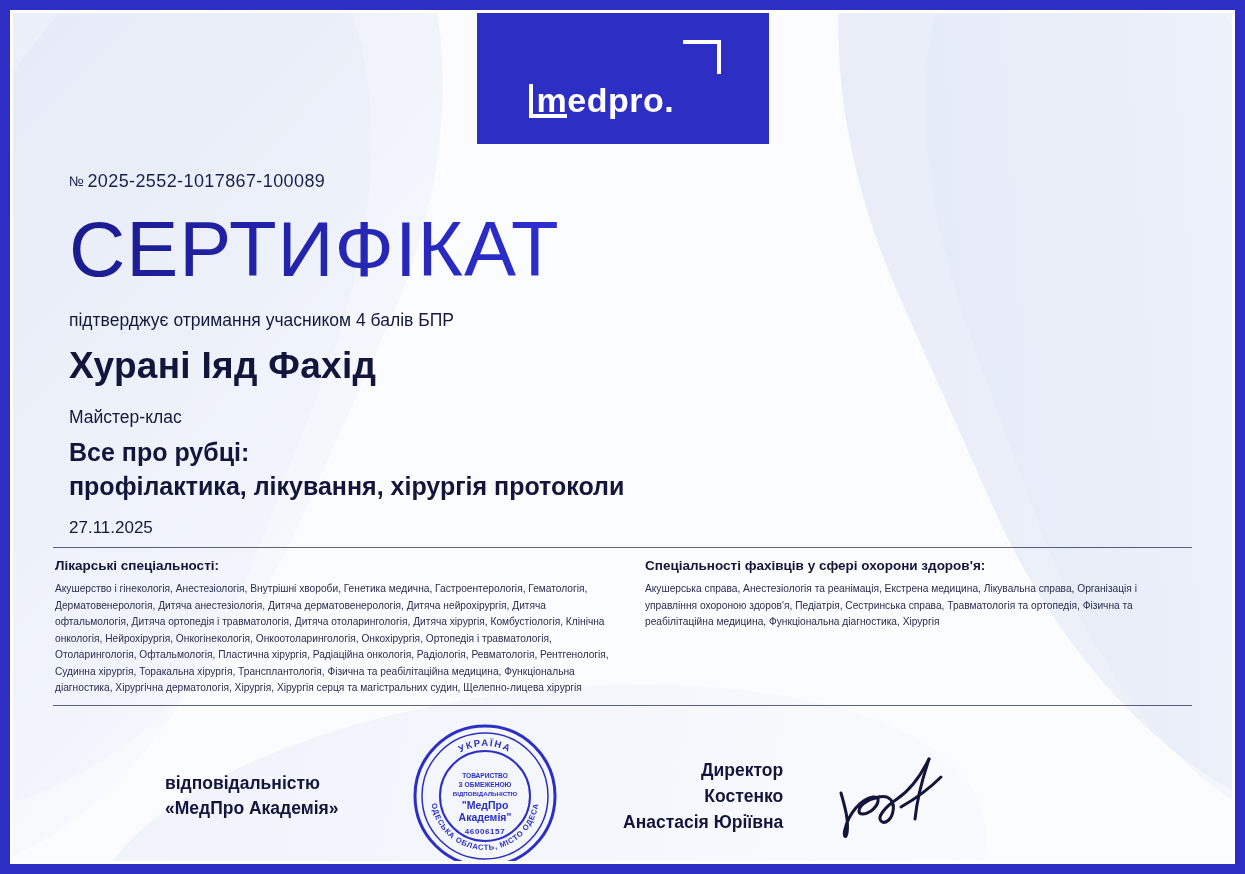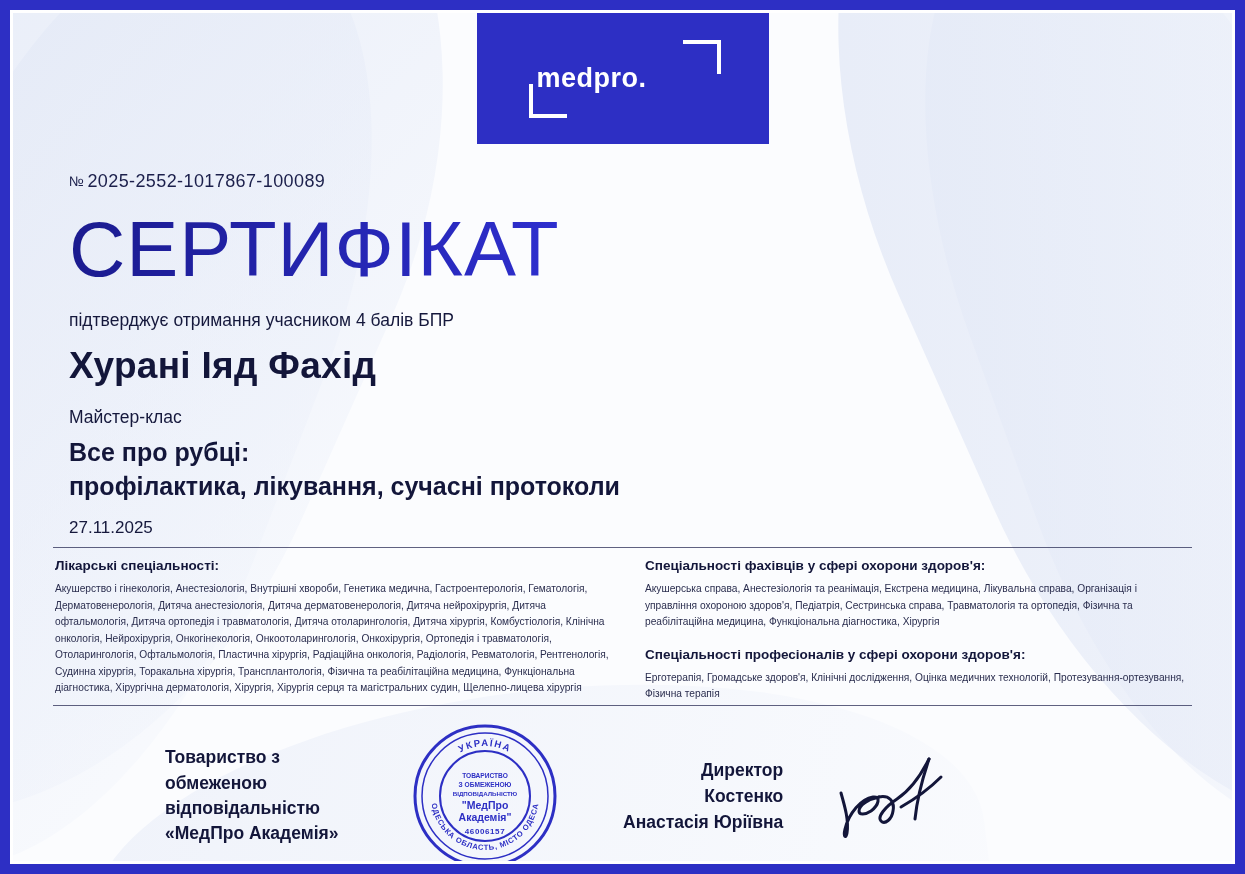--- a/index.html
+++ b/index.html
@@ -69,26 +69,26 @@
   .logo-mark {
     position: relative;
     width: 196px;
     height: 86px;
   }
   .logo-text {
     position: absolute;
     inset: 0;
     display: flex;
     flex-direction: column;
-    justify-content: center;
+    justify-content: flex-end;
     align-items: flex-start;
     padding-left: 12px;
     box-sizing: border-box;
     color: #ffffff;
-    font-size: 27px;
+    font-size: 34px;
     font-weight: bold;
     letter-spacing: .5px;
     line-height: 1.25;
   }
   .logo-text .line2 { padding-left: 22px; }
   .bracket {
     position: absolute;
     pointer-events: none;
   }
   .bracket.tr {
@@ -284,52 +284,47 @@
       <div class="main-title">СЕРТИФІКАТ</div>
 
       <div class="subtitle">підтверджує отримання учасником 4 балів БПР</div>
 
       <div class="recipient">Хурані Іяд Фахід</div>
 
       <div class="event-type">Майстер-клас</div>
 
       <div class="event-title">
         <div>Все про рубці:</div>
-        <div>профілактика, лікування, сучасні протоколи</div>
+        <div>профілактика, лікування, хірургія протоколи</div>
       </div>
 
       <div class="event-date">27.11.2025</div>
     </div>
 
     <div class="divider top"></div>
 
     <div class="specialties">
       <div class="col-left">
         <div class="spec-block">
           <div class="spec-head">Лікарські спеціальності:</div>
           <div class="spec-body">Акушерство і гінекологія, Анестезіологія, Внутрішні хвороби, Генетика медична, Гастроентерологія, Гематологія, Дерматовенерологія, Дитяча анестезіологія, Дитяча дерматовенерологія, Дитяча нейрохірургія, Дитяча офтальмологія, Дитяча ортопедія і травматологія, Дитяча отоларингологія, Дитяча хірургія, Комбустіологія, Клінічна онкологія, Нейрохірургія, Онкогінекологія, Онкоотоларингологія, Онкохірургія, Ортопедія і травматологія, Отоларингологія, Офтальмологія, Пластична хірургія, Радіаційна онкологія, Радіологія, Ревматологія, Рентгенологія, Судинна хірургія, Торакальна хірургія, Трансплантологія, Фізична та реабілітаційна медицина, Функціональна діагностика, Хірургічна дерматологія, Хірургія, Хірургія серця та магістральних судин, Щелепно-лицева хірургія</div>
         </div>
       </div>
       <div class="col-right">
         <div class="spec-block">
           <div class="spec-head">Спеціальності фахівців у сфері охорони здоров'я:</div>
           <div class="spec-body">Акушерська справа, Анестезіологія та реанімація, Екстрена медицина, Лікувальна справа, Організація і управління охороною здоров'я, Педіатрія, Сестринська справа, Травматологія та ортопедія, Фізична та реабілітаційна медицина, Функціональна діагностика, Хірургія</div>
         </div>
-        <div class="spec-block">
-          <div class="spec-head">Спеціальності професіоналів у сфері охорони здоров'я:</div>
-          <div class="spec-body">Ерготерапія, Громадське здоров'я, Клінічні дослідження, Оцінка медичних технологій, Протезування-ортезування, Фізична терапія</div>
-        </div>
       </div>
     </div>
 
     <div class="divider bottom"></div>
 
     <div class="footer">
       <div class="org">
-        <div>Товариство з обмеженою</div>
         <div>відповідальністю</div>
         <div>«МедПро Академія»</div>
       </div>
 
       <div class="stamp-wrap">
         <div class="stamp">
           <svg viewBox="0 0 148 148" xmlns="http://www.w3.org/2000/svg" aria-hidden="true">
             <defs>
               <path id="arcTop" d="M 24,74 A 50,50 0 0 1 124,74"></path>
               <path id="arcBottom" d="M 20,74 A 54,54 0 0 0 128,74"></path>

